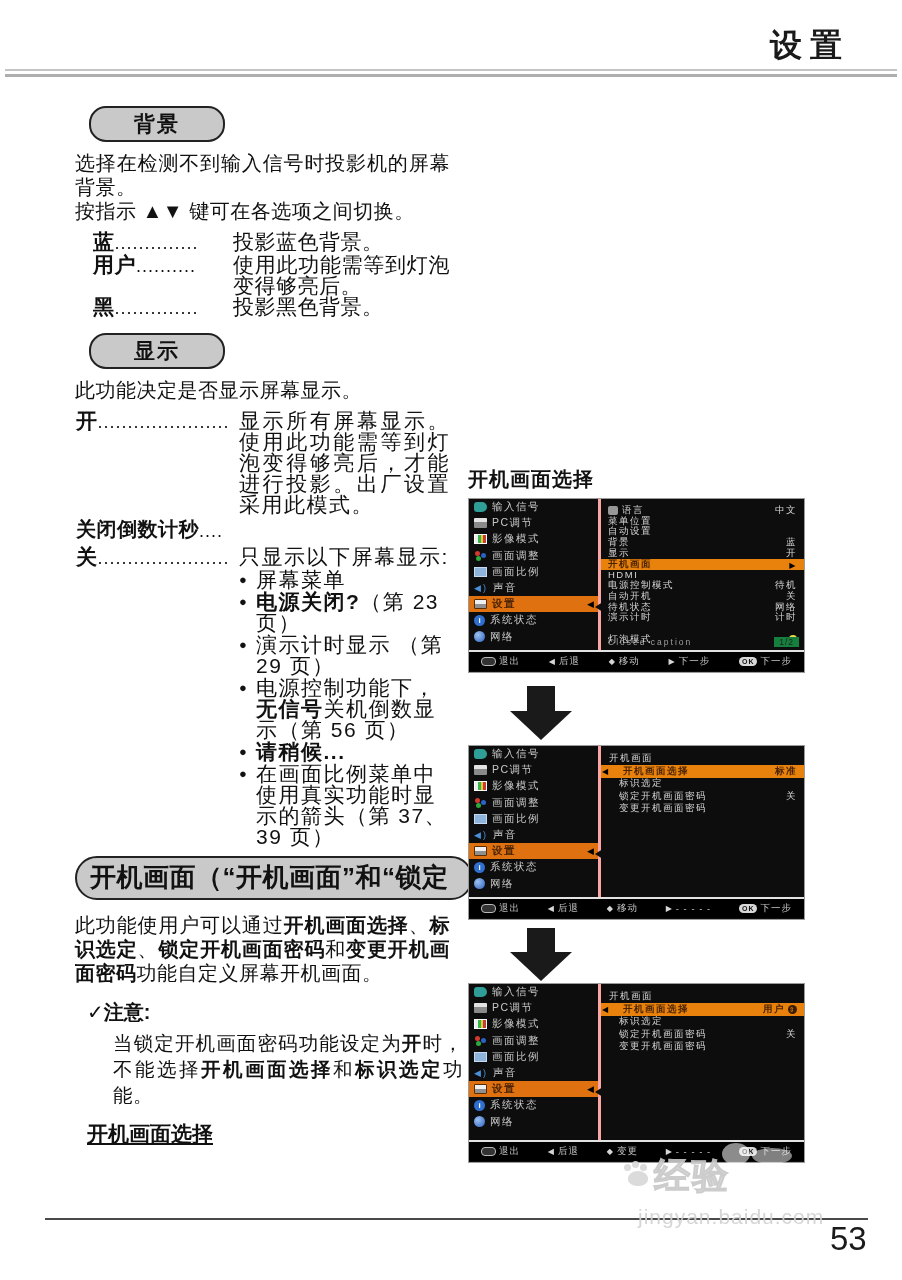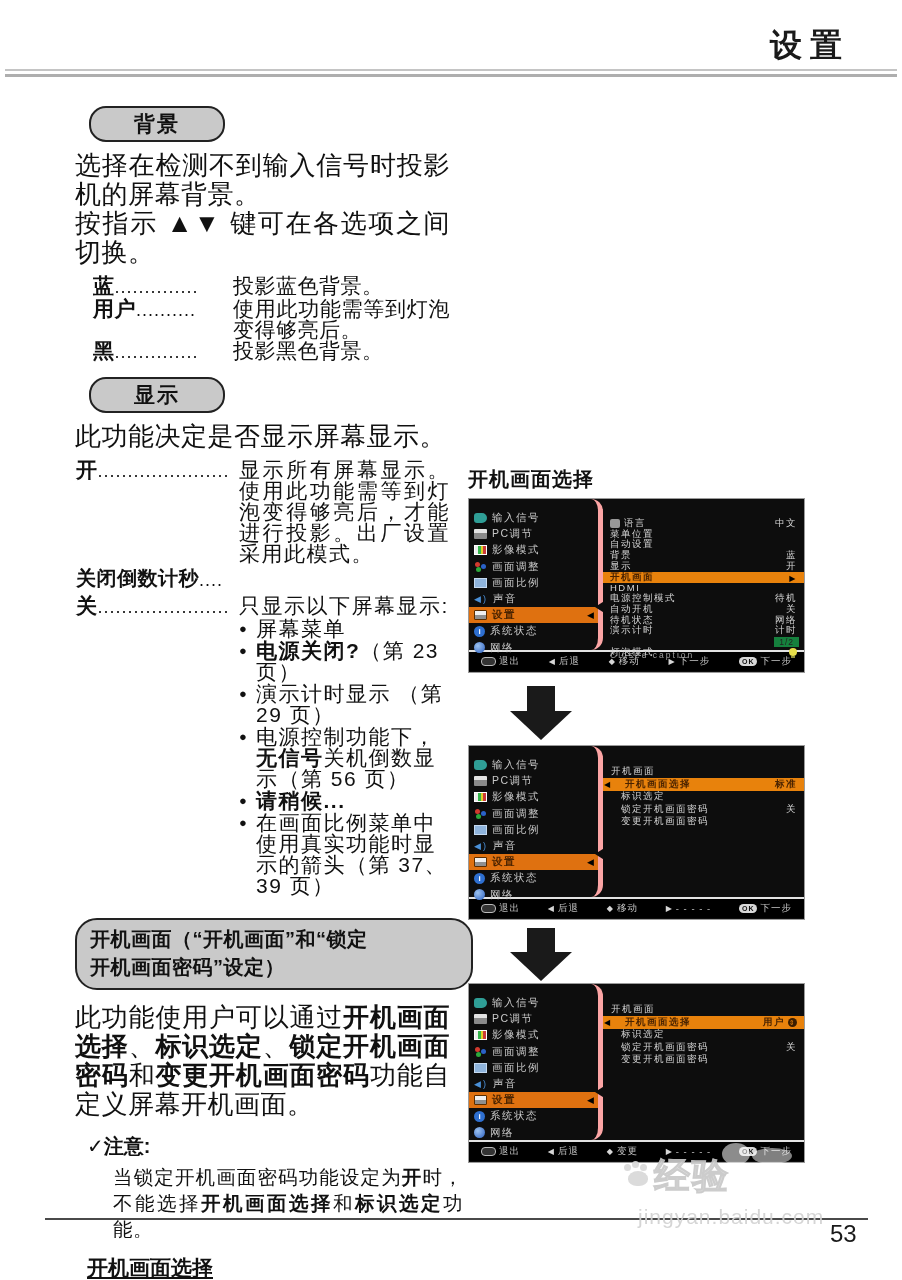--- a/index.html
+++ b/index.html
@@ -7,63 +7,63 @@
   .page{position:relative;width:902px;height:1280px;background:#fff;overflow:hidden;}
   .b{font-weight:bold;}
   
   .hdr-title{position:absolute;left:770px;top:24px;font-size:32px;font-weight:bold;letter-spacing:8px;color:#1a1a1a;}
   .rule-top-a{position:absolute;left:5px;right:5px;top:69px;height:2px;background:#c4c4c4;}
   .rule-top-b{position:absolute;left:5px;right:5px;top:74px;height:3px;background:#aeaeae;}
   
   .leftcol{position:absolute;left:75px;top:106px;width:375px;color:#111;}
   .pill{background:#c9c9c9;border:2px solid #222;border-radius:17px;width:132px;text-align:center;
         font-size:21px;font-weight:bold;padding:2px 0;margin-left:14px;letter-spacing:2px;}
-  p.body{font-size:26px;line-height:29px;margin:9px 0 0;text-align:justify;letter-spacing:.5px;}
+  p.body{font-size:20px;line-height:24px;margin:9px 0 0;text-align:justify;letter-spacing:.5px;}
   .dl{margin-top:8px;}
   .def{display:flex;align-items:flex-start;font-size:21px;line-height:21px;letter-spacing:.5px;}
   .def .lead{display:flex;flex:none;}
   .def .term{font-weight:bold;white-space:nowrap;}
   .def .dots{white-space:nowrap;overflow:hidden;letter-spacing:1px;font-size:18px;line-height:21px;padding-top:2px;}
   .dl-a{padding-left:18px;}
   .dl-a .lead{width:140px;}
   .dl-a .desc{width:232px;text-align:justify;}
   .dl-b .def{margin-top:4px;}
   .dl-b .lead{width:163px;}
   .dl-b .def-term-long .term{font-size:20px;}
   .dl-b .desc{width:220px;text-align:justify;letter-spacing:1.5px;}
   .dl-b{padding-left:1px;}
   .blts{list-style:none;margin:2px 0 0;padding:0;text-align:left;}
   .blts li{display:flex;margin-top:1px;}
   .blts .blt{flex:none;width:17px;font-size:13px;line-height:21px;}
   .blts .btx{flex:1;text-align:left;}
-  .heading-box{margin-top:22px;background:#c9c9c9;border:2px solid #222;border-radius:22px;
+  .heading-box{margin-top:9px;background:#c9c9c9;border:2px solid #222;border-radius:22px;
                width:398px;box-sizing:border-box;padding:5px 8px 7px 13px;
-               font-size:20px;font-weight:bold;line-height:28px;letter-spacing:.5px;}
+               font-size:26px;font-weight:bold;line-height:28px;letter-spacing:.5px;}
   .note-label{margin-top:14px;padding-left:12px;font-size:20px;font-weight:bold;}
   .note-body{margin-top:4px;padding-left:38px;font-size:19.5px;line-height:26px;width:388px;
              box-sizing:border-box;text-align:justify;letter-spacing:.5px;}
   .subhead{margin-top:12px;padding-left:12px;font-size:21px;font-weight:bold;text-decoration:underline;}
   
   .figure{position:absolute;left:468px;top:466px;width:340px;height:700px;}
   .fig-title{font-size:20px;font-weight:bold;color:#111;letter-spacing:1px;}
   .menu{position:absolute;left:0;width:337px;height:175px;background:#0d0d0d;border:1px solid #9a9a9a;box-sizing:border-box;}
   .menu-0{top:32px;}
   .menu-1{top:279px;}
   .menu-2{top:517px;height:180px;}
   .m-body{display:flex;height:151px;position:relative;}
   .menu-2 .m-body{height:156px;}
-  .m-side{width:129px;flex:none;border-right:5px solid #fca5a5;padding-top:11px;box-sizing:content-box;border-radius:12px;}
+  .m-side{width:129px;flex:none;border-right:3px solid #fca5a5;padding-top:0;box-sizing:content-box;}
   .s-item{height:16.2px;display:flex;align-items:center;padding:0 4px 0 5px;}
   .s-item.active{background:#df7110;}
   .s-label{font-size:10.5px;color:#c8c8c8;letter-spacing:1.5px;margin-left:5px;white-space:nowrap;}
   .s-item.active .s-label{color:#4a2300;font-weight:bold;}
   .s-arrow{margin-left:auto;color:#000;font-size:9px;line-height:1;}
   .m-notch{position:absolute;left:126px;top:101px;width:0;height:0;
            border-top:7px solid transparent;border-bottom:7px solid transparent;border-right:11px solid #0d0d0d;}
-  .m-main{flex:1;padding-top:19px;position:relative;min-width:0;}
+  .m-main{flex:1;padding-top:6px;position:relative;min-width:0;}
   .r{height:10.75px;display:flex;align-items:center;padding:0 7px;font-size:9.5px;color:#d6d6d6;letter-spacing:1.5px;white-space:nowrap;}
   .r.hl{background:#e8820c;color:#4a2300;}
   .r.hl .r-label{color:#4a2300;font-weight:bold;}
   .r .r-val{margin-left:auto;}
   .r.hl .r-val{color:#4a2300;font-weight:bold;}
   .hl-arrow{color:#000 !important;font-size:8px;}
   .r .dim{font-size:8.5px;color:#9f9f9f;letter-spacing:2px;margin-top:27px;}
   .r2{height:12.5px;display:flex;align-items:center;padding:0 7px 0 18px;font-size:9.5px;color:#d6d6d6;letter-spacing:1.5px;position:relative;}
   .r2-header{padding-left:8px;height:13px;}
   .r2.hl{background:#e8820c;color:#4a2300;font-weight:bold;padding-left:22px;}
@@ -98,21 +98,21 @@
   .ic-system-status{width:11px;height:11px;border-radius:50%;background:#2e6fd0;color:#fff;font-size:8px;font-weight:bold;
         text-align:center;line-height:11px;}
   .ic-network{width:11px;height:11px;border-radius:50%;background:radial-gradient(circle at 35% 35%,#9cc2f0,#2a5fc0);}
   .r-ic{display:inline-block;flex:none;width:10px;height:9px;background:#989898;border-radius:2px;margin-right:4px;}
   .ic-lamp{display:inline-block;width:8px;height:8px;border-radius:50%;background:#e6de4a;position:relative;}
   .ic-lamp::after{content:"";position:absolute;left:2px;bottom:-2px;width:4px;height:2px;background:#8f8f3a;}
   .ic-updown{display:inline-block;width:9px;height:9px;border-radius:50%;background:#3a1d00;color:#e8820c;
         font-size:7px;line-height:9px;text-align:center;font-weight:normal;}
   
   .rule-bottom{position:absolute;left:45px;top:1218px;width:823px;height:2px;background:#4a4a4a;}
-  .page-number{position:absolute;left:830px;top:1220px;font-size:24px;color:#1a1a1a;}
+  .page-number{position:absolute;left:830px;top:1220px;font-size:33px;color:#1a1a1a;}
   .watermark{position:absolute;left:628px;top:1152px;width:280px;color:#d4d4d4;opacity:.92;}
   .wm-row{display:flex;align-items:center;gap:6px;}
   .wm-baidu{font-size:37px;font-weight:bold;letter-spacing:2px;color:#d2d2d2;}
   .wm-paw{display:inline-block;width:20px;height:15px;background:#d8d8d8;border-radius:50% 50% 45% 45%;position:relative;top:2px;}
   .wm-paw::before{content:"";position:absolute;left:-4px;top:-7px;width:7px;height:7px;border-radius:50%;background:#d8d8d8;
         box-shadow:8px -3px 0 #d8d8d8,16px 0 0 #d8d8d8;}
   .wm-exp{font-size:36px;font-weight:bold;color:#dedede;-webkit-text-stroke:1px #c8c8c8;letter-spacing:2px;}
   .wm-url{margin-top:4px;margin-left:10px;font-size:21px;color:#d2d2d2;letter-spacing:1px;}
   .wm-c1{position:absolute;left:722px;top:1143px;width:28px;height:22px;border-radius:50%;background:rgba(255,255,255,.55);}
   .wm-c2{position:absolute;left:752px;top:1148px;width:40px;height:16px;border-radius:50%;background:rgba(255,255,255,.5);}
@@ -199,21 +199,20 @@
               <li>
                 <span class="blt">●</span>
                 <span class="btx"><span class="">在画面比例菜单中使用真实功能时显示的箭头（第 37、39 页）</span></span>
               </li>
             </ul></span>
         </div>
       </div>
 
     <div class="heading-box">
       <div>开机画面（“开机画面”和“锁定</div>
-      <div>开机画面密码”设定）</div>
     </div>
     <p class="body" style="margin-top:13px;"><span class="">此功能使用户可以通过</span><span class="b">开机画面选择</span><span class="">、</span><span class="b">标识选定</span><span class="">、</span><span class="b">锁定开机画面密码</span><span class="">和</span><span class="b">变更开机画面密码</span><span class="">功能自定义屏幕开机画面。</span></p>
     <div class="note-label">✓注意:</div>
     <div class="note-body"><span class="">当锁定开机画面密码功能设定为</span><span class="b">开</span><span class="">时，不能选择</span><span class="b">开机画面选择</span><span class="">和</span><span class="b">标识选定</span><span class="">功能。</span></div>
     <div class="subhead">开机画面选择</div>
 
   </div>
 
   <div class="figure">
     <div class="fig-title">开机画面选择</div>

